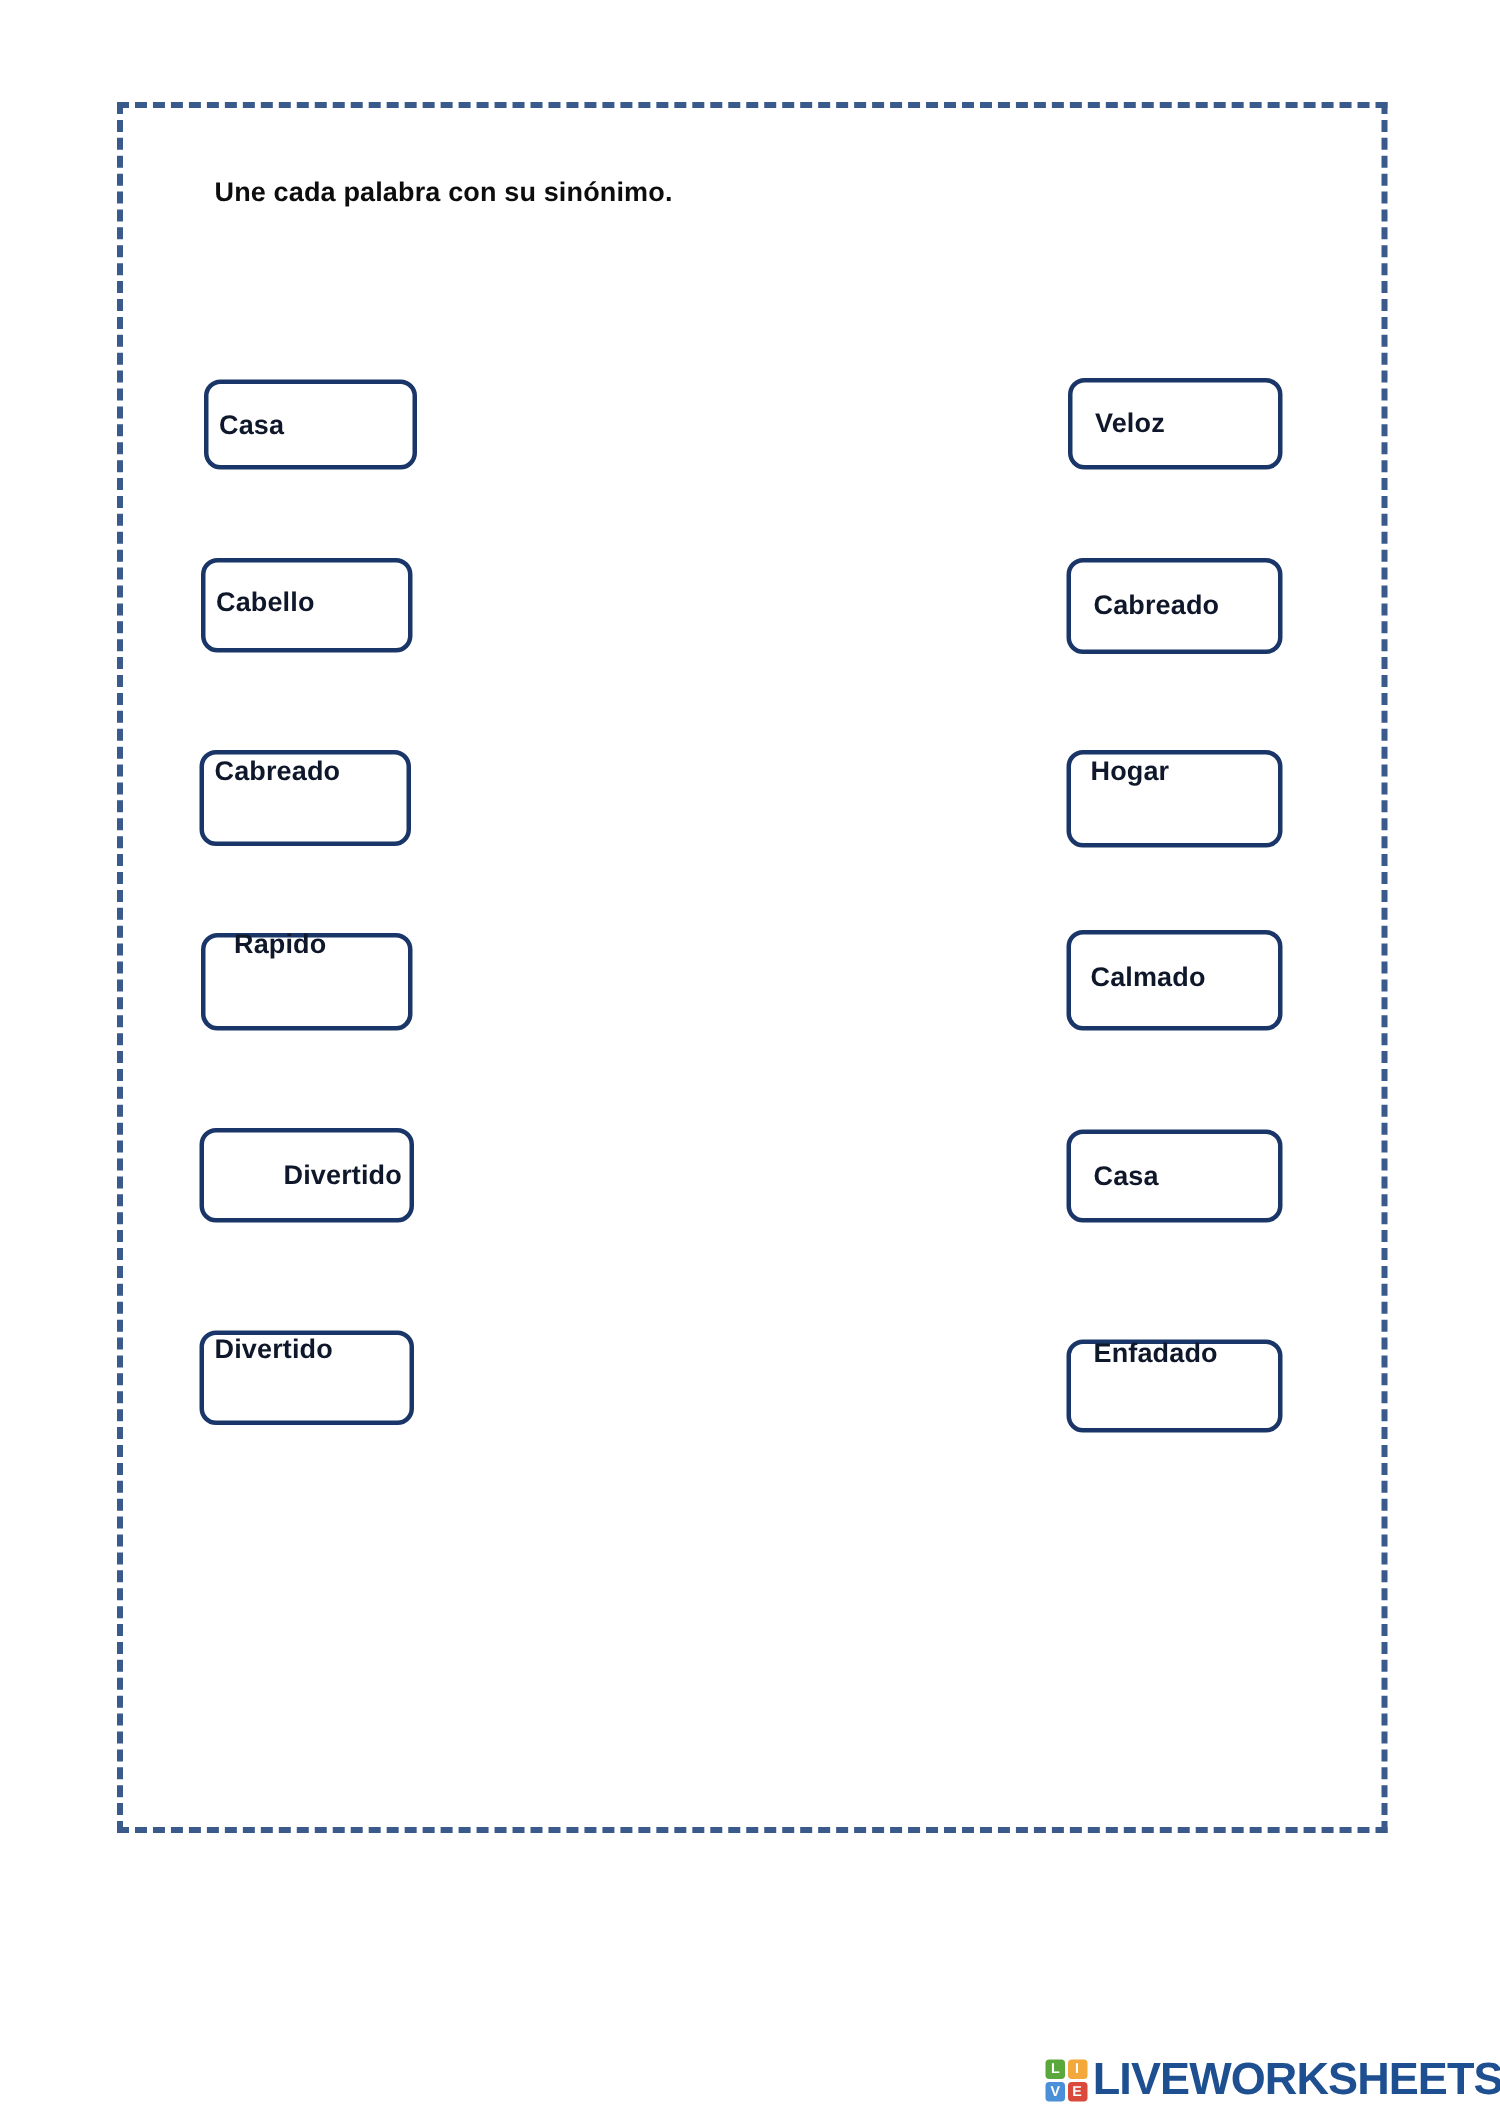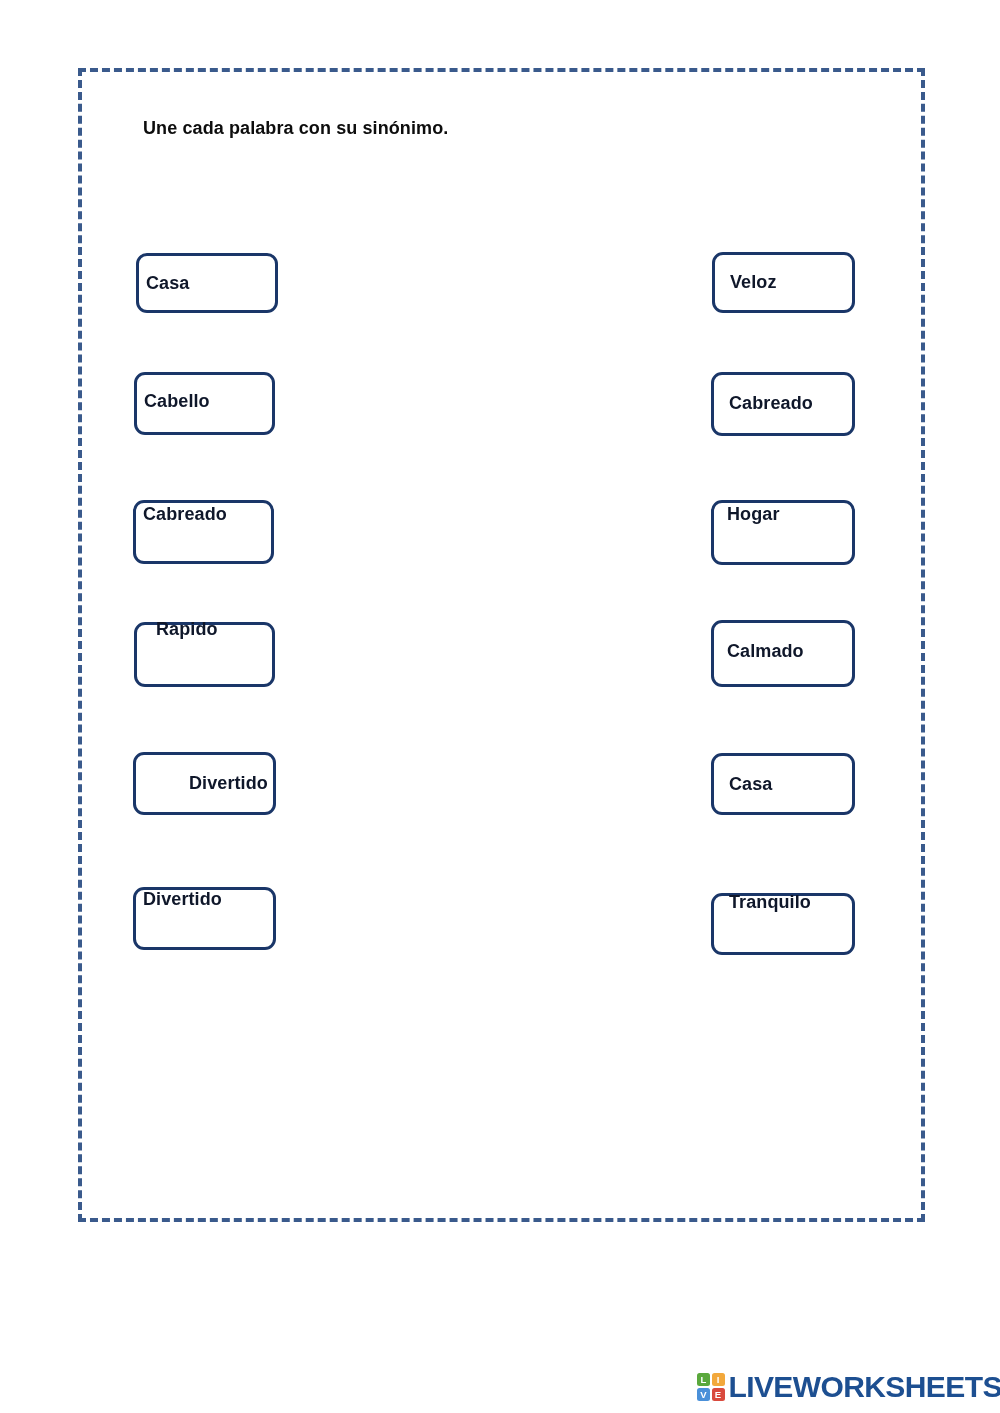--- a/index.html
+++ b/index.html
@@ -126,13 +126,13 @@
 <div class="word-label" style="left: 730px; top: 272px;">Veloz</div>
 <div class="word-box" style="left: 711px; top: 372px; width: 144px; height: 64px;"></div>
 <div class="word-label" style="left: 729px; top: 393px;">Cabreado</div>
 <div class="word-box" style="left: 711px; top: 500px; width: 144px; height: 65px;"></div>
 <div class="word-label" style="left: 727px; top: 504px;">Hogar</div>
 <div class="word-box" style="left: 711px; top: 620px; width: 144px; height: 67px;"></div>
 <div class="word-label" style="left: 727px; top: 617px; margin-top: 24px;">Calmado</div>
 <div class="word-box" style="left: 711px; top: 753px; width: 144px; height: 62px;"></div>
 <div class="word-label" style="left: 729px; top: 774px;">Casa</div>
 <div class="word-box" style="left: 711px; top: 893px; width: 144px; height: 62px;"></div>
-<div class="word-label" style="left: 729px; top: 892px;">Tranquilo</div>
+<div class="word-label" style="left: 729px; top: 892px;">Enfadado</div>
 
 </body></html>

